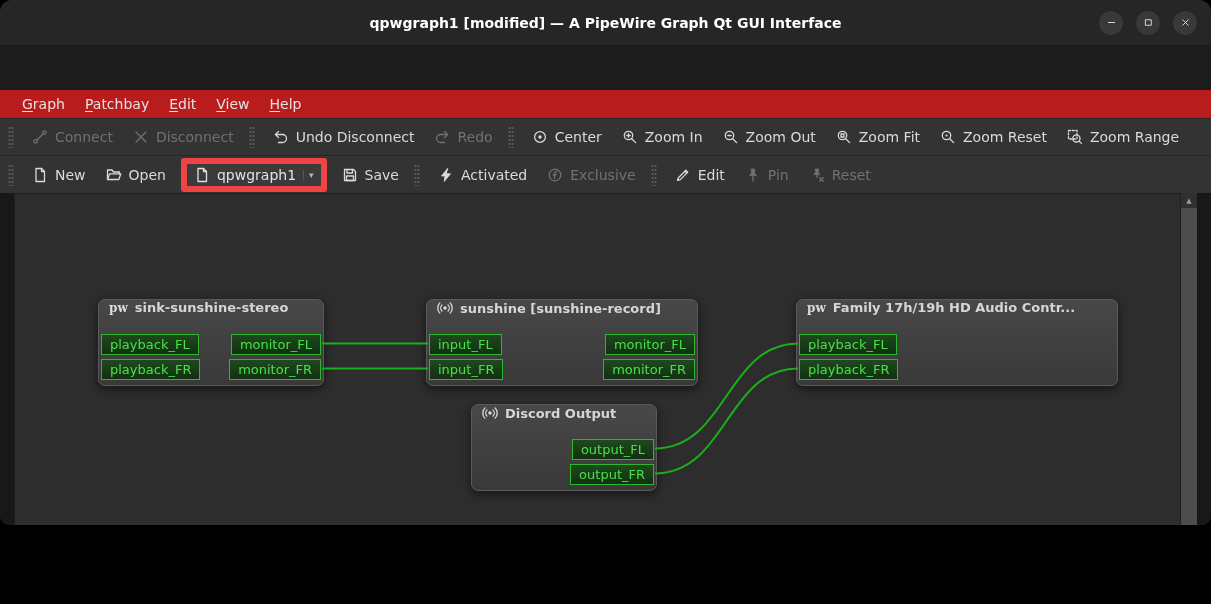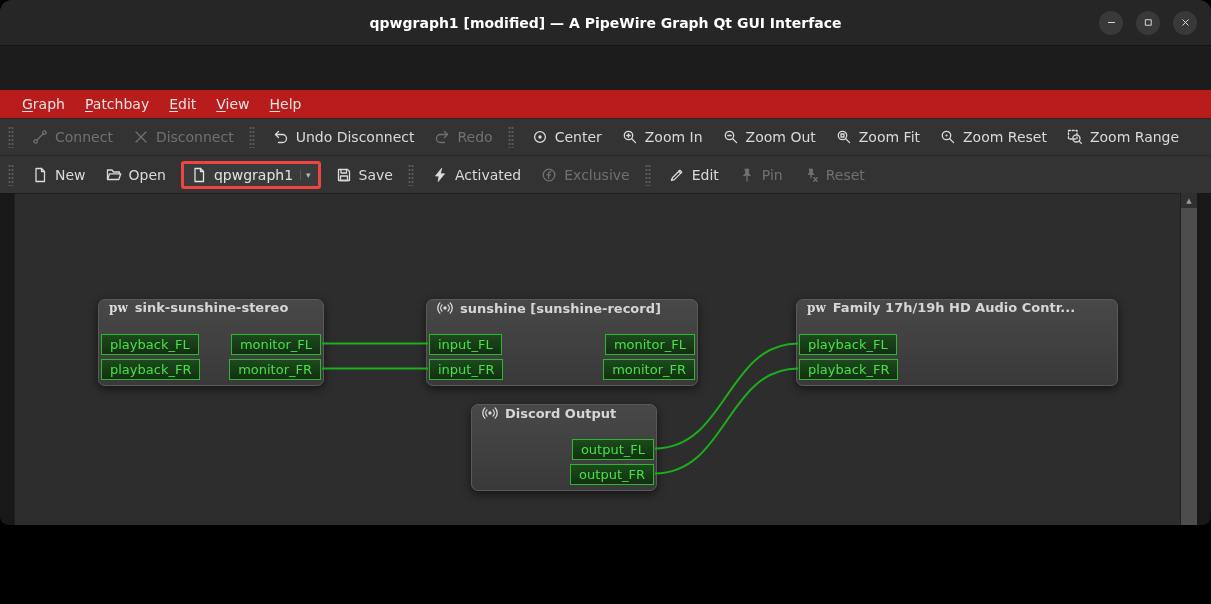--- a/index.html
+++ b/index.html
@@ -46,21 +46,21 @@
     background-size:3px 4px;
   }
   .tb-btn {
     display:flex; align-items:center; gap:7px; padding:5px 9px;
     color:#dadada; font-size:14px; border-radius:3px; white-space:nowrap;
   }
   .tb-btn.disabled { color:#717171; }
   .tb-icon { display:flex; align-items:center; }
   .tb-combo {
     display:flex; align-items:center; gap:7px; padding:3px 7px; margin:0 4px;
-    background:#3b3b3b; border:3px solid #ef4444; border-radius:3px;
+    background:#3b3b3b; border:6px solid #ef4444; border-radius:3px;
     color:#e2e2e2; font-size:14px; white-space:nowrap;
   }
   .combo-arrow { color:#b5b5b5; font-size:9px; padding-left:5px; border-left:1px solid #555; }
   
   .content { flex:0 0 408px; height:408px; background:#181818; padding:0 14px; display:flex; flex-direction:column; }
   .canvas-row { display:flex; height:392px; }
   .canvas { position:relative; flex:1; background:var(--canvas-bg,#2d2d2d); overflow:hidden; border:1px solid #1f1f1f; }
   .vscroll { width:16px; background:#282828; display:flex; flex-direction:column; }
   .scroll-arrow { flex:0 0 15px; height:15px; width:16px; display:flex; align-items:center; justify-content:center;
     font-size:7px; color:#9a9a9a; background:#303030; }

